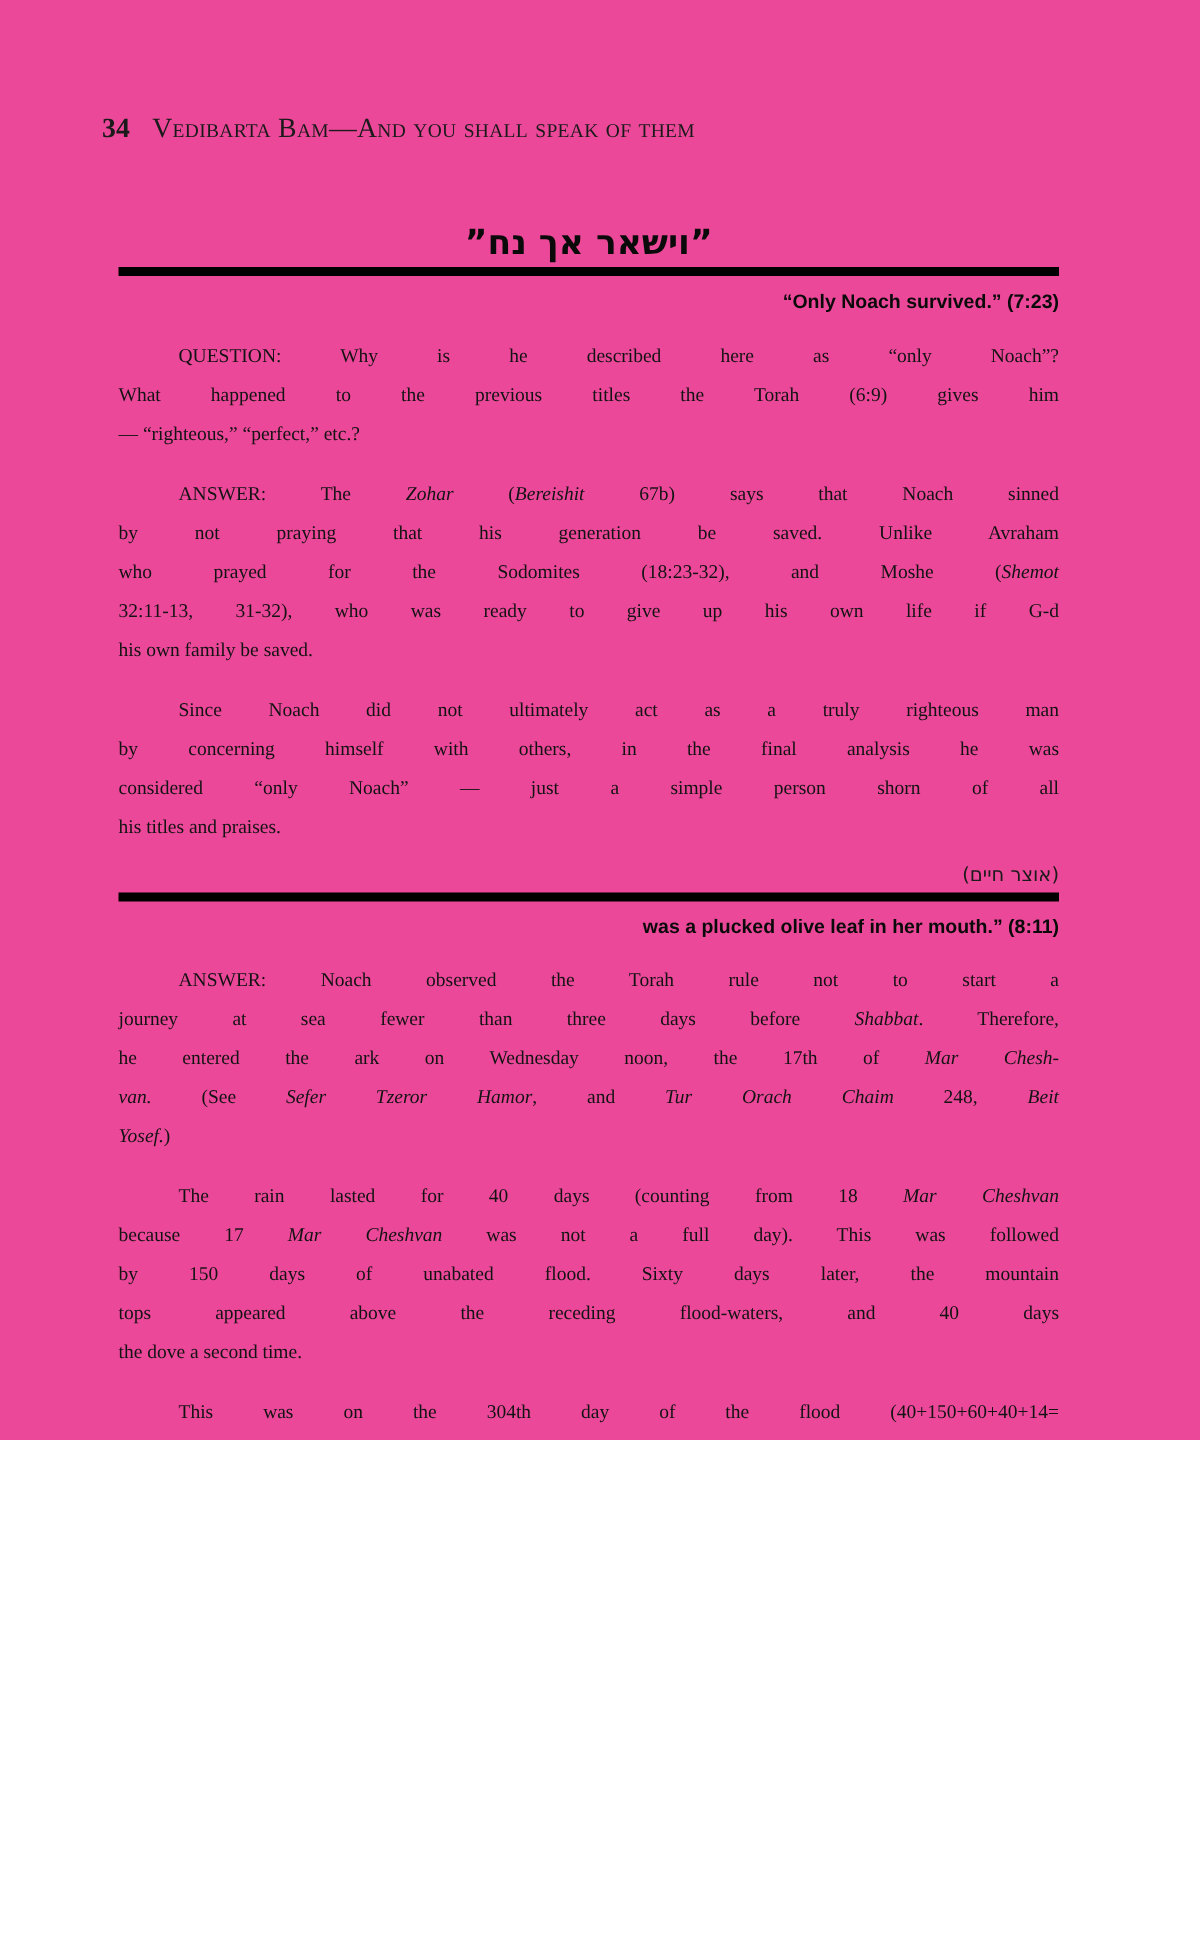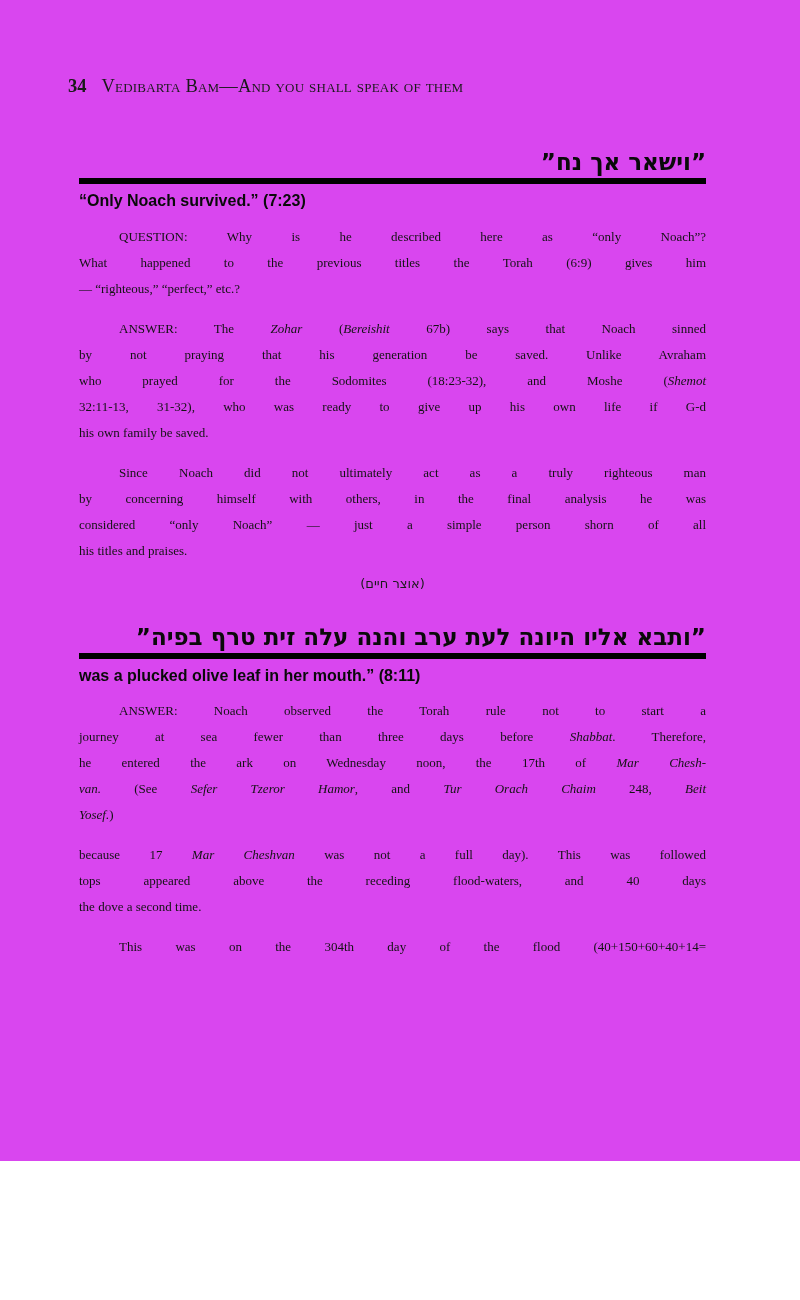--- a/index.html
+++ b/index.html
@@ -1,69 +1,70 @@
 <!DOCTYPE html>
 <html><head>
 <meta charset="utf-8">
 <style>
   html, body { margin:0; padding:0; background:#ffffff; }
   .page {
     position:relative;
-    width:800px; height:1161px;
-    background:#d946ef;
+    width:800px; height:960px;
+    background:#ec4899;
     color:#131313;
     font-family:"Liberation Serif", serif;
     overflow:hidden;
   }
   .content {
     position:absolute; left:79px; top:0; width:627px;
   }
   .running-head {
     margin-top:76px; margin-left:-11px;
     font-size:18.5px; line-height:20px;
     white-space:nowrap;
     color:#1a1a1a;
   }
   .folio { font-weight:bold; margin-right:15px; }
   .book-title { font-variant:small-caps; letter-spacing:0.2px; }
 
   .heb-header {
     font-family:"DejaVu Sans", sans-serif;
     font-weight:bold;
     font-size:23px; line-height:26px;
-    text-align:right; direction:rtl;
+    text-align:center; direction:rtl;
     color:#0a0a0a;
   }
   .sec1 .heb-header { margin-top:53px; }
   .sec2 .heb-header { margin-top:32px; }
 
   .rule { height:6px; background:#000; margin-top:3px; }
 
   .caption {
     font-family:"Liberation Sans", sans-serif;
     font-weight:bold;
-    font-size:16px; line-height:21.5px;
+    font-size:13px; line-height:21.5px;
     margin-top:6px;
     color:#0a0a0a;
+    text-align:right;
   }
   .cap-line { white-space:nowrap; }
 
   .para {
     margin-top:14px;
     font-size:13px; line-height:26px;
   }
   .paras .para:first-child { margin-top:12px; }
   .line { text-align:justify; text-align-last:justify; }
   .line.first { text-indent:40px; }
   .line.last { text-align-last:left; }
 
   .attribution {
     font-family:"DejaVu Sans", sans-serif;
     font-size:13px; line-height:16px;
-    text-align:center; direction:rtl;
+    text-align:right; direction:rtl;
     margin-top:12px;
     color:#1a1a1a;
   }
 </style>
 </head>
 <body>
 
 <div class="page">
   <div class="content">
 
@@ -94,35 +95,36 @@
             <div class="line first">Since Noach did not ultimately act as a truly righteous man</div>
             <div class="line">by concerning himself with others, in the final analysis he was</div>
             <div class="line">considered “only Noach” — just a simple person shorn of all</div>
             <div class="line last">his titles and praises.</div>
           </div>
         </div>
       <div class="attribution">(אוצר חיים)</div>
     </section>
 
     <section class="sec2">
-      <div class="heb-header">”ותבא אליו היונה לעת ערב והנה עלה זית טרף בפיה”</div>
       <div class="rule"></div>
       <div class="caption">
           <div class="cap-line">was a plucked olive leaf in her mouth.” (8:11)</div>
         </div>
       <div class="paras">
           <div class="para">
             <div class="line first">ANSWER: Noach observed the Torah rule not to start a</div>
             <div class="line">journey at sea fewer than three days before <i>Shabbat</i>. Therefore,</div>
             <div class="line">he entered the ark on Wednesday noon, the 17th of <i>Mar Chesh-</i></div>
             <div class="line"><i>van.</i> (See <i>Sefer Tzeror Hamor</i>, and <i>Tur Orach Chaim</i> 248, <i>Beit</i></div>
             <div class="line last"><i>Yosef.</i>)</div>
           </div>
           <div class="para">
+            <div class="line first">The rain lasted for 40 days (counting from 18 <i>Mar Cheshvan</i></div>
             <div class="line">because 17 <i>Mar Cheshvan</i> was not a full day). This was followed</div>
+            <div class="line">by 150 days of unabated flood. Sixty days later, the mountain</div>
             <div class="line">tops appeared above the receding flood-waters, and 40 days</div>
             <div class="line last">the dove a second time.</div>
           </div>
           <div class="para">
             <div class="line first">This was on the 304th day of the flood (40+150+60+40+14=</div>
           </div>
         </div>
     </section>
 
   </div>

